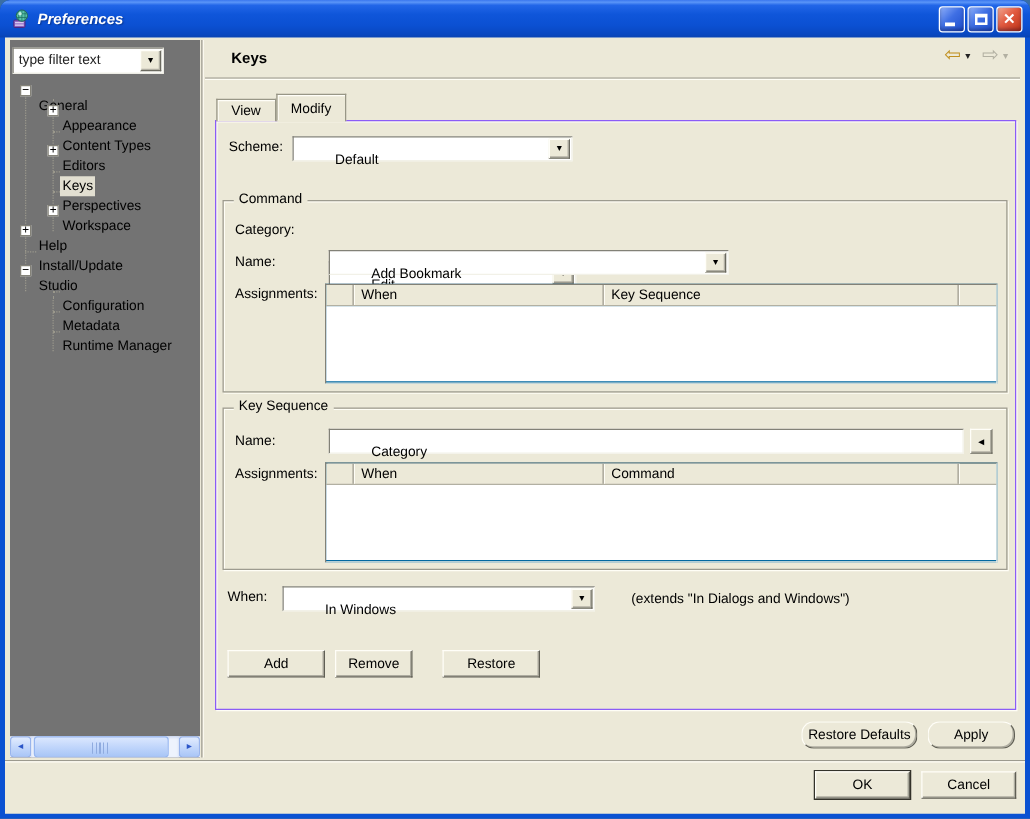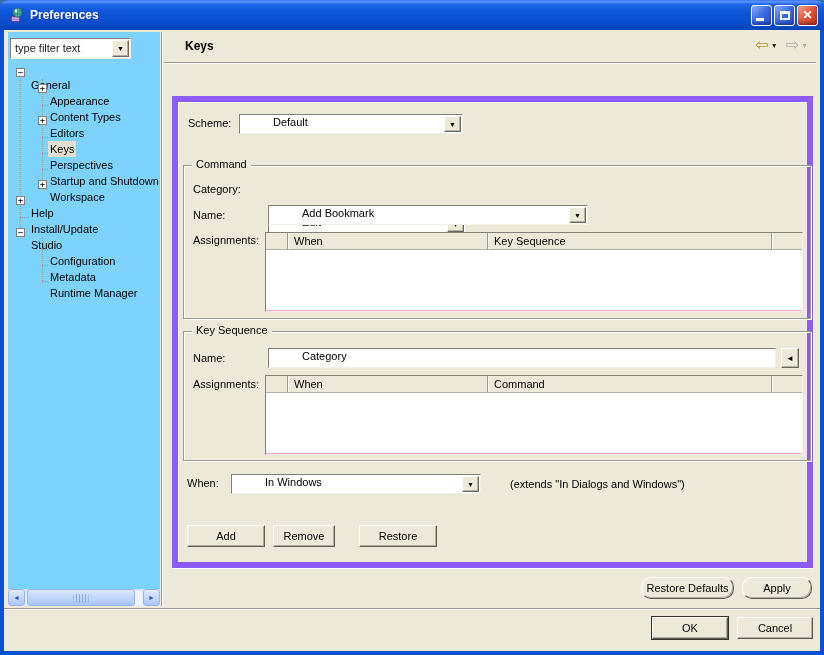--- a/index.html
+++ b/index.html
@@ -6,34 +6,34 @@
   html,body { background:#3a6ea5; }
   body { font-family:"Liberation Sans", sans-serif; font-size:11px; color:#000; }
 
   .window { position:relative; width:824px; height:655px; background:#0a51d2; border-radius:8px 8px 0 0; overflow:hidden; }
 
   
   .titlebar { position:absolute; left:0; top:0; right:0; height:30px;
     background:linear-gradient(180deg,#3a77ee 0%,#5a95f8 6%,#2266e8 14%,#0f56da 38%,#0b50d2 68%,#0947c0 92%,#0a43b2 100%);
     border-radius:8px 8px 0 0; display:flex; align-items:center; padding:0 6px 0 9px; }
   .title-icon { width:16px; height:16px; margin-right:5px; flex:0 0 auto; }
-  .title-text { color:#fff; font-weight:bold; font-size:12px; text-shadow:1px 1px 1px #0a3a9a; flex:1; }
+  .title-text { color:#fff; font-weight:bold; font-size:12px; text-shadow:1px 1px 1px #0a3a9a; flex:1;font-style:italic; }
   .winbtns { display:flex; gap:2px; }
   .winbtn { width:21px; height:21px; border:1px solid #fff; border-radius:3px; position:relative;
     background:linear-gradient(135deg,#8fb0fa 0%,#3f6fe4 45%,#1e4ecc 100%); box-shadow:inset 0 -2px 3px rgba(0,0,40,.35); }
   .winbtn.close { background:linear-gradient(135deg,#f2aa94 0%,#e25b41 45%,#bd3116 100%); }
   .glyph-min { position:absolute; left:4px; bottom:4px; width:8px; height:3px; background:#fff; }
   .glyph-max { position:absolute; left:5px; top:5px; width:10px; height:9px; border:2px solid #fff; border-top-width:3px; }
   .glyph-close { position:absolute; inset:0; color:#fff; font-weight:bold; font-size:12px; line-height:19px; text-align:center; }
 
   
   .client { position:absolute; left:4px; right:4px; top:30px; bottom:4px; background:#ece9d8; }
 
   
-  .sidebar { position:absolute; left:4px; top:2px; width:152px; height:574px; background:#7dd3fc; overflow:hidden; }
+  .sidebar { position:absolute; left:4px; top:2px; width:152px; height:574px; background:#737373; overflow:hidden; }
   .sash-line { position:absolute; left:157px; top:2px; width:1px; height:574px; background:#9c9a8e; box-shadow:1px 0 0 #fffef6; }
 
   .filter-combo { position:absolute; left:2px; top:6px; width:121px; height:21px; background:#fff;
     border:1px solid; border-color:#828177 #f2f1e8 #f2f1e8 #828177; }
   .filter-combo .combo-text { position:absolute; left:4px; top:3px; color:#222; }
   .combo-btn { position:absolute; right:1px; top:1px; bottom:1px; width:17px; background:#ece9d8;
     border:1px solid; border-color:#fffef8 #6a695f #6a695f #fffef8; box-shadow:inset -1px -1px 0 #b2b0a4;
     display:flex; align-items:center; justify-content:center; font-size:7px; color:#000; }
 
   .tree { position:absolute; left:0; top:33px; right:0; bottom:17px; overflow:hidden; }
@@ -70,31 +70,31 @@
   .header-divider { position:absolute; left:0; right:0; top:32px; height:0; border-top:1px solid #9c9a8e; border-bottom:1px solid #fffef6; }
 
   .tabs { position:absolute; left:9px; top:45px; height:22px; display:flex; align-items:flex-end; z-index:2; }
   .tab { padding:0 11px; background:#ece9d8; border:1px solid #989686; border-bottom:none;
     box-shadow:inset 1px 1px 0 #fffef8; display:flex; align-items:center; }
   .tab.inactive { height:18px; }
   .tab.active { height:22px; position:relative; }
   .tab.active::after { content:""; position:absolute; left:0; right:0; bottom:-1px; height:2px; background:#ece9d8; }
 
   .tabpane { position:absolute; left:8px; top:66px; width:641px; height:472px;
-    border:6px solid #8b5cf6; box-shadow:1px 1px 0 #fffef6, inset 1px 1px 0 #fffef6; }
+    border:1px solid #8b5cf6; box-shadow:1px 1px 0 #fffef6, inset 1px 1px 0 #fffef6; }
 
   .flabel { position:absolute; line-height:19px; }
 
   .combo { position:absolute; height:20px; background:#fff; border:1px solid; border-color:#828177 #f2f1e8 #f2f1e8 #828177; }
-  .combo .combo-text { position:absolute; left:5px; top:1px;padding-left:28px; }
+  .combo .combo-text { position:absolute; left:5px; top:12px;padding-left:28px; }
 
   .group { position:absolute; border:1px solid #9d9b8f; box-shadow:inset 1px 1px 0 #fffef6, 1px 1px 0 #fffef6; }
   .legend { position:absolute; left:8px; top:-8px; background:#ece9d8; padding:0 4px; }
 
-  .assign { position:absolute; background:#f9a8d4; border:1px solid; border-color:#828177 #f2f1e8 #f2f1e8 #828177; }
+  .assign { position:absolute; background:#0369a1; border:1px solid; border-color:#828177 #f2f1e8 #f2f1e8 #828177; }
   .ahead { display:flex; height:17px; background:#ece9d8; border-bottom:1px solid #b2b0a2; }
   .hc { border-right:1px solid #9d9b8f; box-shadow:1px 0 0 #fffef6; padding:2px 0 0 6px; overflow:hidden; white-space:nowrap; }
   .hc.c0 { width:22px; } .hc.c1 { width:200px; } .hc.c2 { width:284px; } .hc.c3 { flex:1; border-right:none; box-shadow:none; }
   .abody { height:60px; background:#fff; }
 
   .side-btn { position:absolute; width:18px; height:20px; background:#ece9d8;
     border:1px solid; border-color:#fffef8 #6a695f #6a695f #fffef8; box-shadow:inset -1px -1px 0 #b2b0a4;
     font-size:8px; display:flex; align-items:center; justify-content:center; }
 
   .btn { background:#ece9d8; border:1px solid; border-color:#fffef8 #5f5e54 #5f5e54 #fffef8;
@@ -171,24 +171,20 @@
         </div>
         <div class="trow d1">
           <span class="stub"></span>
           <span class="tlabel sel">Keys</span>
         </div>
         <div class="trow d1">
           <span class="stub"></span>
           <span class="tlabel">Perspectives</span>
         </div>
         <div class="trow d1">
-          <span class="stub"></span>
-          <span class="tlabel">Startup and Shutdown</span>
-        </div>
-        <div class="trow d1">
           <span class="expander"><span>+</span></span>
           <span class="tlabel">Workspace</span>
         </div>
         <div class="trow d0">
           <span class="expander"><span>+</span></span>
           <span class="tlabel">Help</span>
         </div>
         <div class="trow d0">
           <span class="stub"></span>
           <span class="tlabel">Install/Update</span>
@@ -230,20 +226,28 @@
         <span class="panel-title">Keys</span>
         <span class="nav-arrows">
           <span class="nav-back">⇦</span>
           <span class="nav-caret" style="font-size:7px;">▼</span>
           <span class="nav-fwd" style="margin-left:6px;">⇨</span>
           <span class="nav-caret dim" style="font-size:7px;">▼</span>
         </span>
       </div>
       <div class="header-divider"></div>
 
+      <div class="tabs">
+        <span class="tab inactive">
+            <span>View</span>
+          </span>
+        <span class="tab active">
+            <span>Modify</span>
+          </span>
+      </div>
 
       <div class="tabpane">
 
         <span class="flabel" style="left:10px; top:12px;">Scheme:</span>
         <div class="combo" style="left:61px; top:12px; width:224px;">
           <span class="combo-text">Default</span>
           <span class="combo-btn">▼</span>
         </div>
 
         <div class="group" style="left:5px; top:63px; width:628px; height:154px;">

